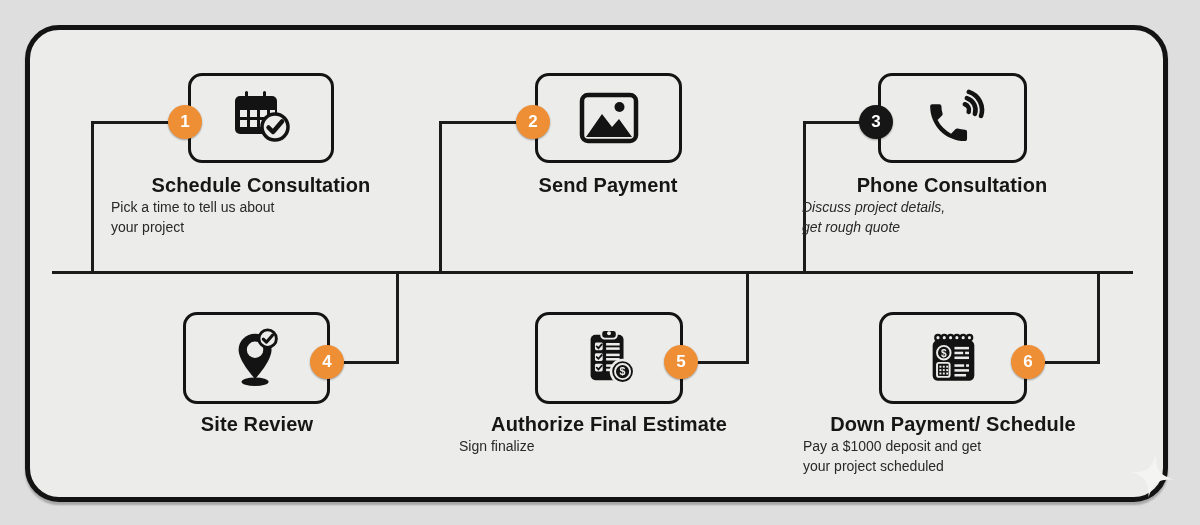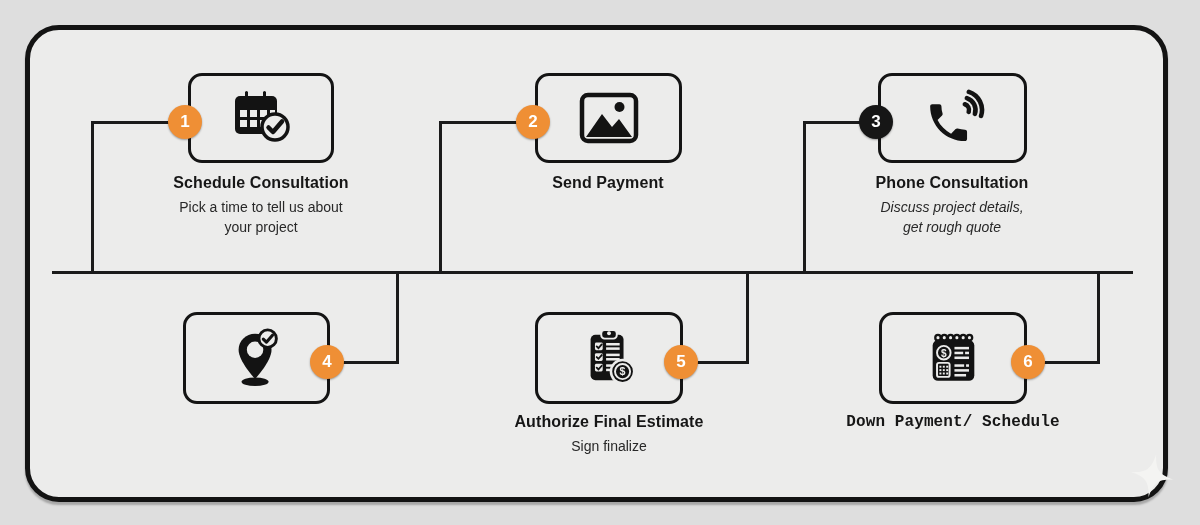--- a/index.html
+++ b/index.html
@@ -55,32 +55,32 @@
   }
   .bd1{left:168px;top:105px;}
   .bd2{left:516px;top:105px;}
   .bd3{left:859px;top:105px;}
   .bd4{left:310px;top:345px;}
   .bd5{left:664px;top:345px;}
   .bd6{left:1011px;top:345px;}
 
   .title{
     position:absolute;width:300px;text-align:center;
-    font-weight:bold;font-size:16px;color:#161616;letter-spacing:.1px;
+    font-weight:bold;font-size:20px;color:#161616;letter-spacing:.1px;
   }
   .desc{
-    position:absolute;width:300px;text-align:center;
+    position:absolute;width:300px;
     font-size:14px;color:#282828;line-height:19.5px;white-space:pre-line;
   }
   .tt1{left:111px;top:174px;} .dd1{left:111px;top:198px;}
   .tt2{left:458px;top:174px;} .dd2{left:458px;top:198px;}
   .tt3{left:802px;top:174px;} .dd3{left:802px;top:198px;font-style:italic;}
   .tt4{left:107px;top:413px;} .dd4{left:107px;top:437px;}
   .tt5{left:459px;top:413px;} .dd5{left:459px;top:437px;}
-  .tt6{left:803px;top:413px;font-family:Liberation Mono, monospace;} .dd6{left:803px;top:437px;}
+  .tt6{left:803px;top:413px;} .dd6{left:803px;top:437px;}
 
   .sparkle{position:absolute;left:1126px;top:452px;z-index:6;transform:rotate(10deg);}
   .icon{display:block;}
 </style>
 </head>
 <body>
 
 <div id="canvas">
 
   <div class="board"></div>
@@ -152,20 +152,21 @@
   <div class="card c4">
     <svg class="icon" width="62" height="62" viewBox="0 0 64 64">
       <ellipse cx="30" cy="56.5" rx="14" ry="4.5" fill="#131313"></ellipse>
       <path d="M30 7 C20.5 7 13 14.5 13 23.5 C13 35.5 30 53.5 30 53.5 C30 53.5 47 35.5 47 23.5 C47 14.5 39.5 7 30 7 Z" fill="#131313"></path>
       <circle cx="30" cy="23.5" r="8.5" fill="#ececeb"></circle>
       <circle cx="43" cy="12" r="9" fill="#ececeb" stroke="#131313" stroke-width="3"></circle>
       <path d="M38.5 12.5 l3.2 3.2 L48 8.5" stroke="#131313" stroke-width="3.2" fill="none" stroke-linecap="round" stroke-linejoin="round"></path>
     </svg>
   </div>
   <div class="badge bd4" style="background:#ef8f35">4</div>
+  <div class="title tt4">Site Review</div>
 
   <div class="card c5">
     <svg class="icon" width="62" height="64" viewBox="0 0 64 64">
       <rect x="13" y="8" width="34" height="47" rx="5" fill="#131313"></rect>
       <rect x="24" y="3" width="16" height="9" rx="3.5" fill="#131313" stroke="#ececeb" stroke-width="2"></rect>
       <circle cx="32" cy="6.5" r="2" fill="#ececeb"></circle>
       <g fill="#ececeb">
         <rect x="17.5" y="16" width="8" height="8" rx="1.5"></rect>
         <rect x="29" y="16.5" width="14" height="2.6"></rect>
           <rect x="29" y="21" width="14" height="2.6"></rect>
@@ -222,18 +223,20 @@
           <rect x="21.5" y="43.5" width="2" height="2"></rect>
           <rect x="25" y="43.5" width="2" height="2"></rect>
         <rect x="18" y="47" width="2" height="2"></rect>
           <rect x="21.5" y="47" width="2" height="2"></rect>
           <rect x="25" y="47" width="2" height="2"></rect>
       </g>
     </svg>
   </div>
   <div class="badge bd6" style="background:#ef8f35">6</div>
   <div class="title tt6">Down Payment/ Schedule</div>
+  <div class="desc dd6">Pay a $1000 deposit and get
+your project scheduled</div>
 
   <svg class="sparkle" width="52" height="52" viewBox="0 0 48 48">
     <path d="M24 2 C26 16 30 20 44 22 C30 24 26 28 24 42 C22 28 18 24 4 22 C18 20 22 16 24 2 Z" fill="#f4f4f2"></path>
   </svg>
 
 </div>
 
 </body></html>

